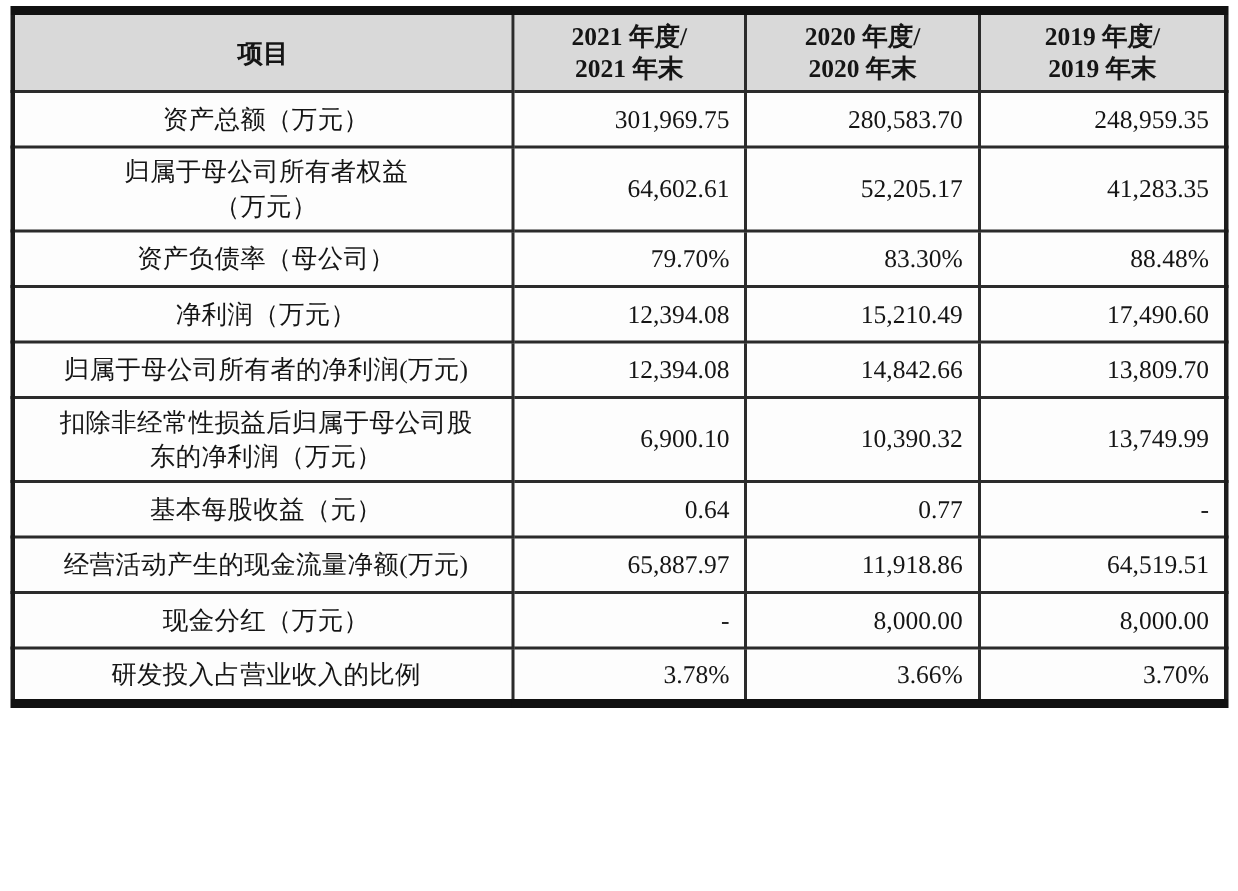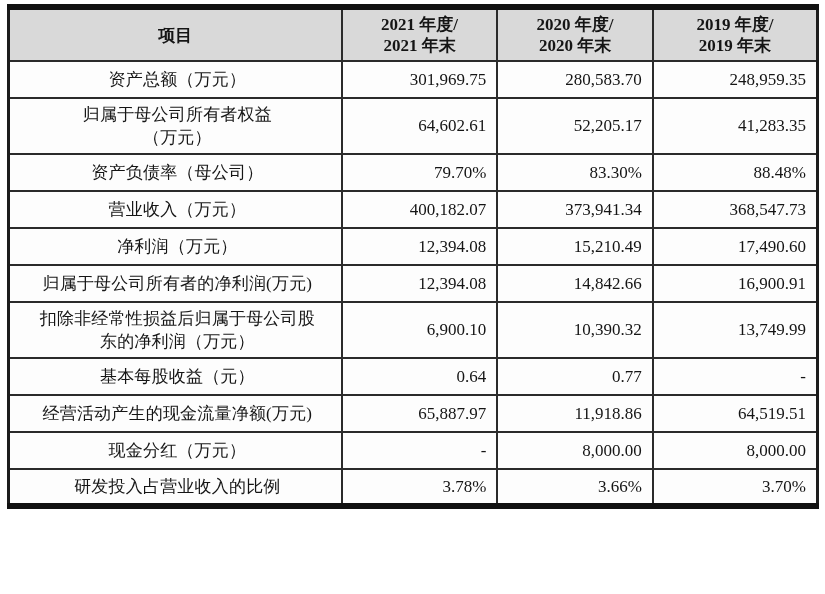--- a/index.html
+++ b/index.html
@@ -101,36 +101,30 @@
           <td class="num">52,205.17</td>
           <td class="num">41,283.35</td>
         </tr>
         <tr>
           <td class="label">资产负债率（母公司）</td>
           <td class="num">79.70%</td>
           <td class="num">83.30%</td>
           <td class="num">88.48%</td>
         </tr>
         <tr>
-          <td class="label">营业收入（万元）</td>
-          <td class="num">400,182.07</td>
-          <td class="num">373,941.34</td>
-          <td class="num">368,547.73</td>
-        </tr>
-        <tr>
           <td class="label">净利润（万元）</td>
           <td class="num">12,394.08</td>
           <td class="num">15,210.49</td>
           <td class="num">17,490.60</td>
         </tr>
         <tr>
           <td class="label">归属于母公司所有者的净利润(万元)</td>
           <td class="num">12,394.08</td>
           <td class="num">14,842.66</td>
-          <td class="num">16,900.91</td>
+          <td class="num">13,809.70</td>
         </tr>
         <tr>
           <td class="label">扣除非经常性损益后归属于母公司股
 东的净利润（万元）</td>
           <td class="num">6,900.10</td>
           <td class="num">10,390.32</td>
           <td class="num">13,749.99</td>
         </tr>
         <tr>
           <td class="label">基本每股收益（元）</td>

